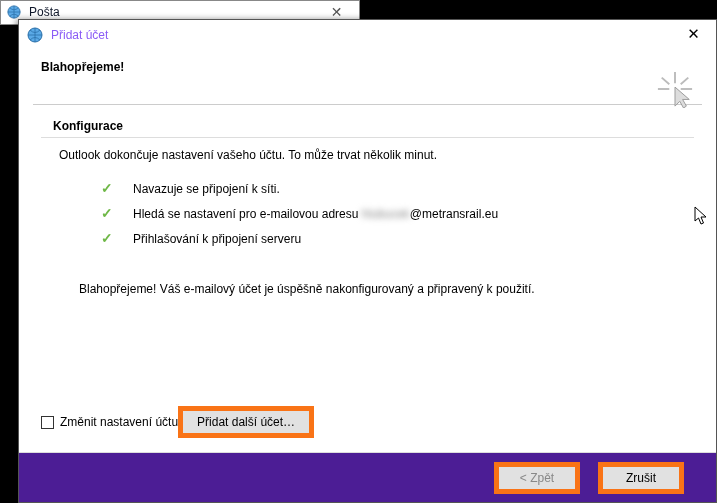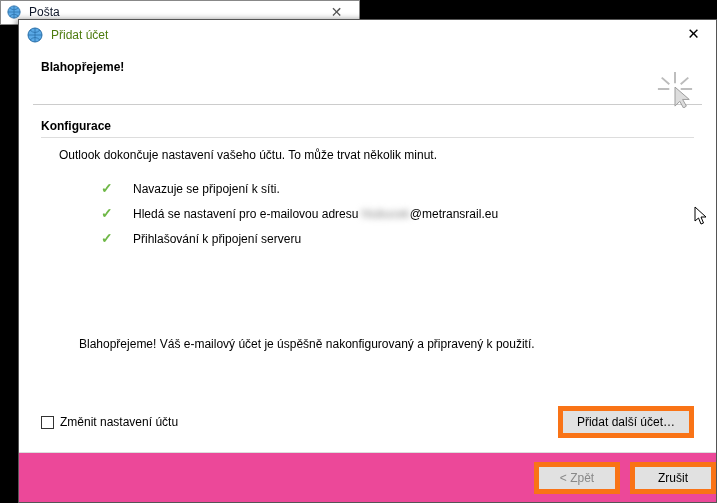--- a/index.html
+++ b/index.html
@@ -53,21 +53,21 @@
     align-items: center;
     padding: 0 8px;
     position: relative;
   }
   .titlebar .globe {
     width: 16px; height: 16px;
     margin-right: 8px;
   }
   .titlebar .title {
     font-size: 12px;
-    color: #4d7c0f;
+    color: #8b5cf6;
   }
   .titlebar .close {
     position: absolute;
     right: 0; top: 0;
     width: 45px; height: 30px;
     text-align: center;
     line-height: 28px;
     font-size: 15px;
     color: #000;
   }
@@ -90,20 +90,21 @@
     border-top: 1px solid #ccc;
     margin: 0 14px;
   }
   .body {
     padding: 14px 22px 0 22px;
   }
   .section-title {
     font-weight: bold;
     font-size: 12px;
     margin-bottom: 4px;
+    margin-left: 12px;
   }
   .section-rule {
     border: none;
     border-top: 1px solid #ddd;
     margin: 0 0 10px 0;
   }
   .status-intro {
     padding-left: 18px;
     margin-bottom: 16px;
   }
@@ -123,30 +124,30 @@
     width: 14px;
     flex: 0 0 14px;
     font-weight: bold;
   }
   .blur {
     filter: blur(3px);
     color: #888;
   }
   .congrats {
     padding-left: 38px;
-    margin-top: 88px;
+    margin-top: 33px;
   }
   .lower {
     position: absolute;
     left: 0; right: 0;
     bottom: 50px;
     padding: 0 22px 14px 22px;
     display: flex;
     align-items: center;
-    justify-content: space-between;
+    justify-content: flex-start;
   }
   .checkbox-row {
     display: flex;
     align-items: center;
     gap: 6px;
   }
   .checkbox {
     width: 13px; height: 13px;
     border: 1px solid #333;
     background: #fff;
@@ -162,27 +163,27 @@
   .btn.disabled {
     color: #888;
   }
   .btn.default {
     border: 1px solid #0078d7;
   }
   .footer {
     position: absolute;
     left: 0; right: 0; bottom: 0;
     height: 50px;
-    background: #ec4899;
+    background: #4c1d95;
     border-top: 1px solid #ddd;
     display: flex;
     align-items: center;
     justify-content: flex-end;
-    gap: 10px;
-    padding-right: 0;
+    gap: 18px;
+    padding-right: 32px;
   }
   .highlight-box {
     border: 3px solid #e3000f;
     padding: 2px;
     display: inline-block;
   }
   .cursor {
     position: absolute;
     left: 694px; top: 206px;
     width: 14px; height: 20px;

